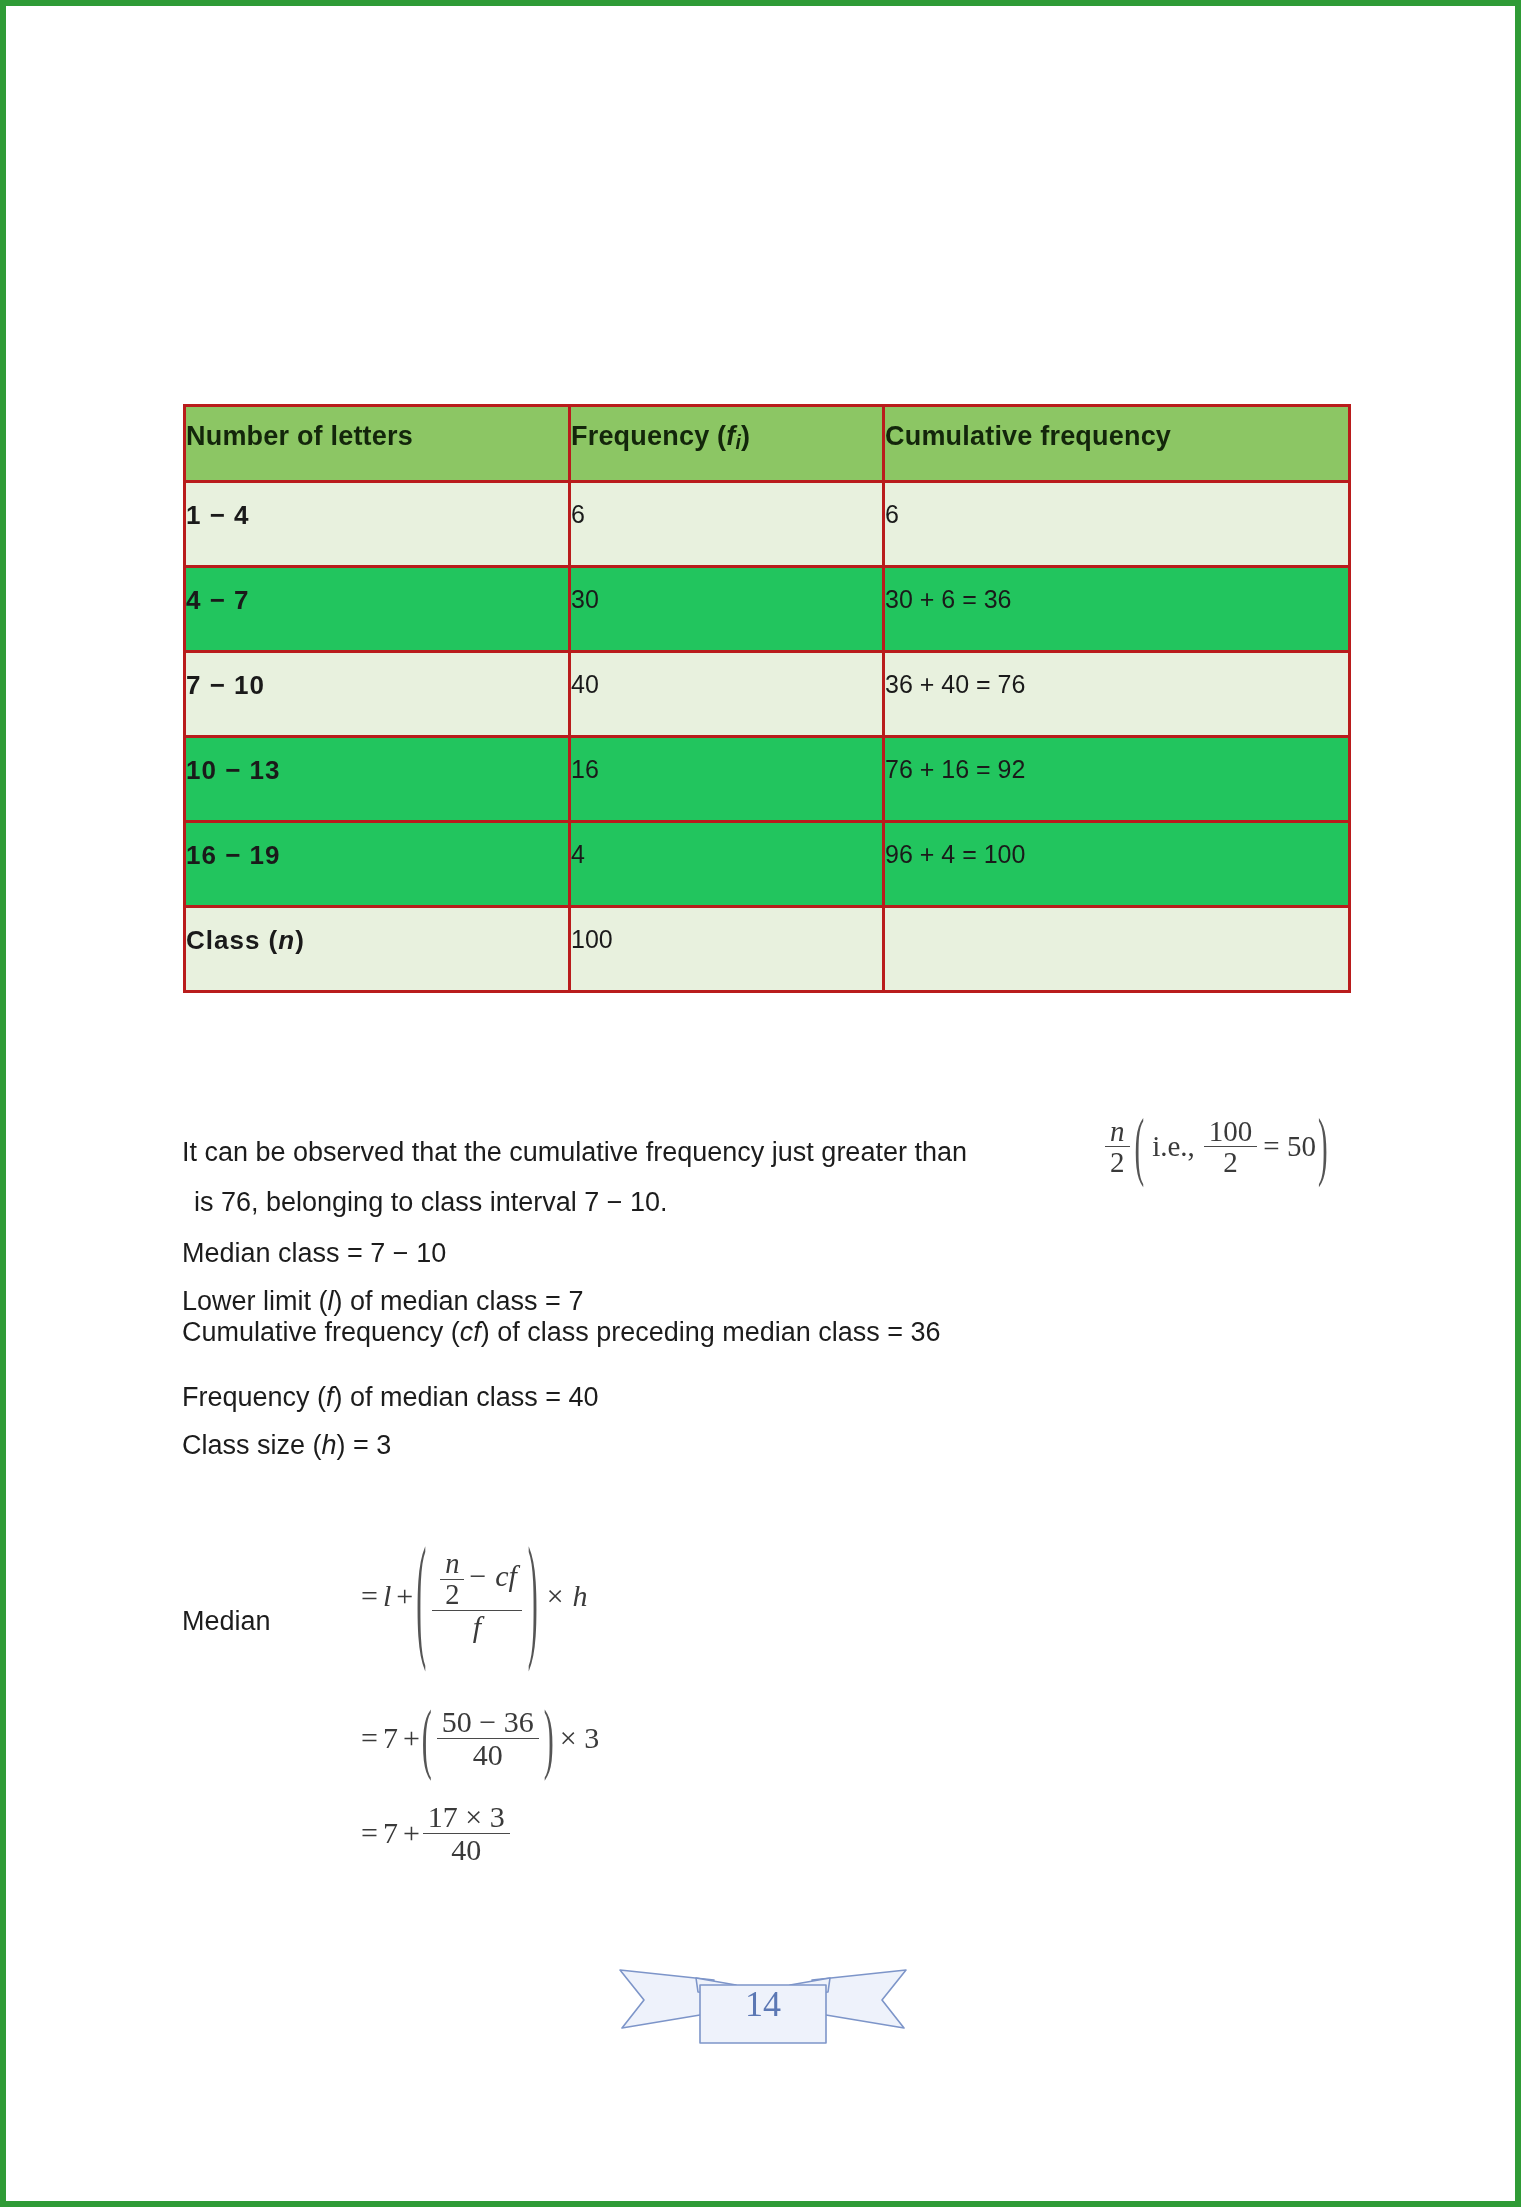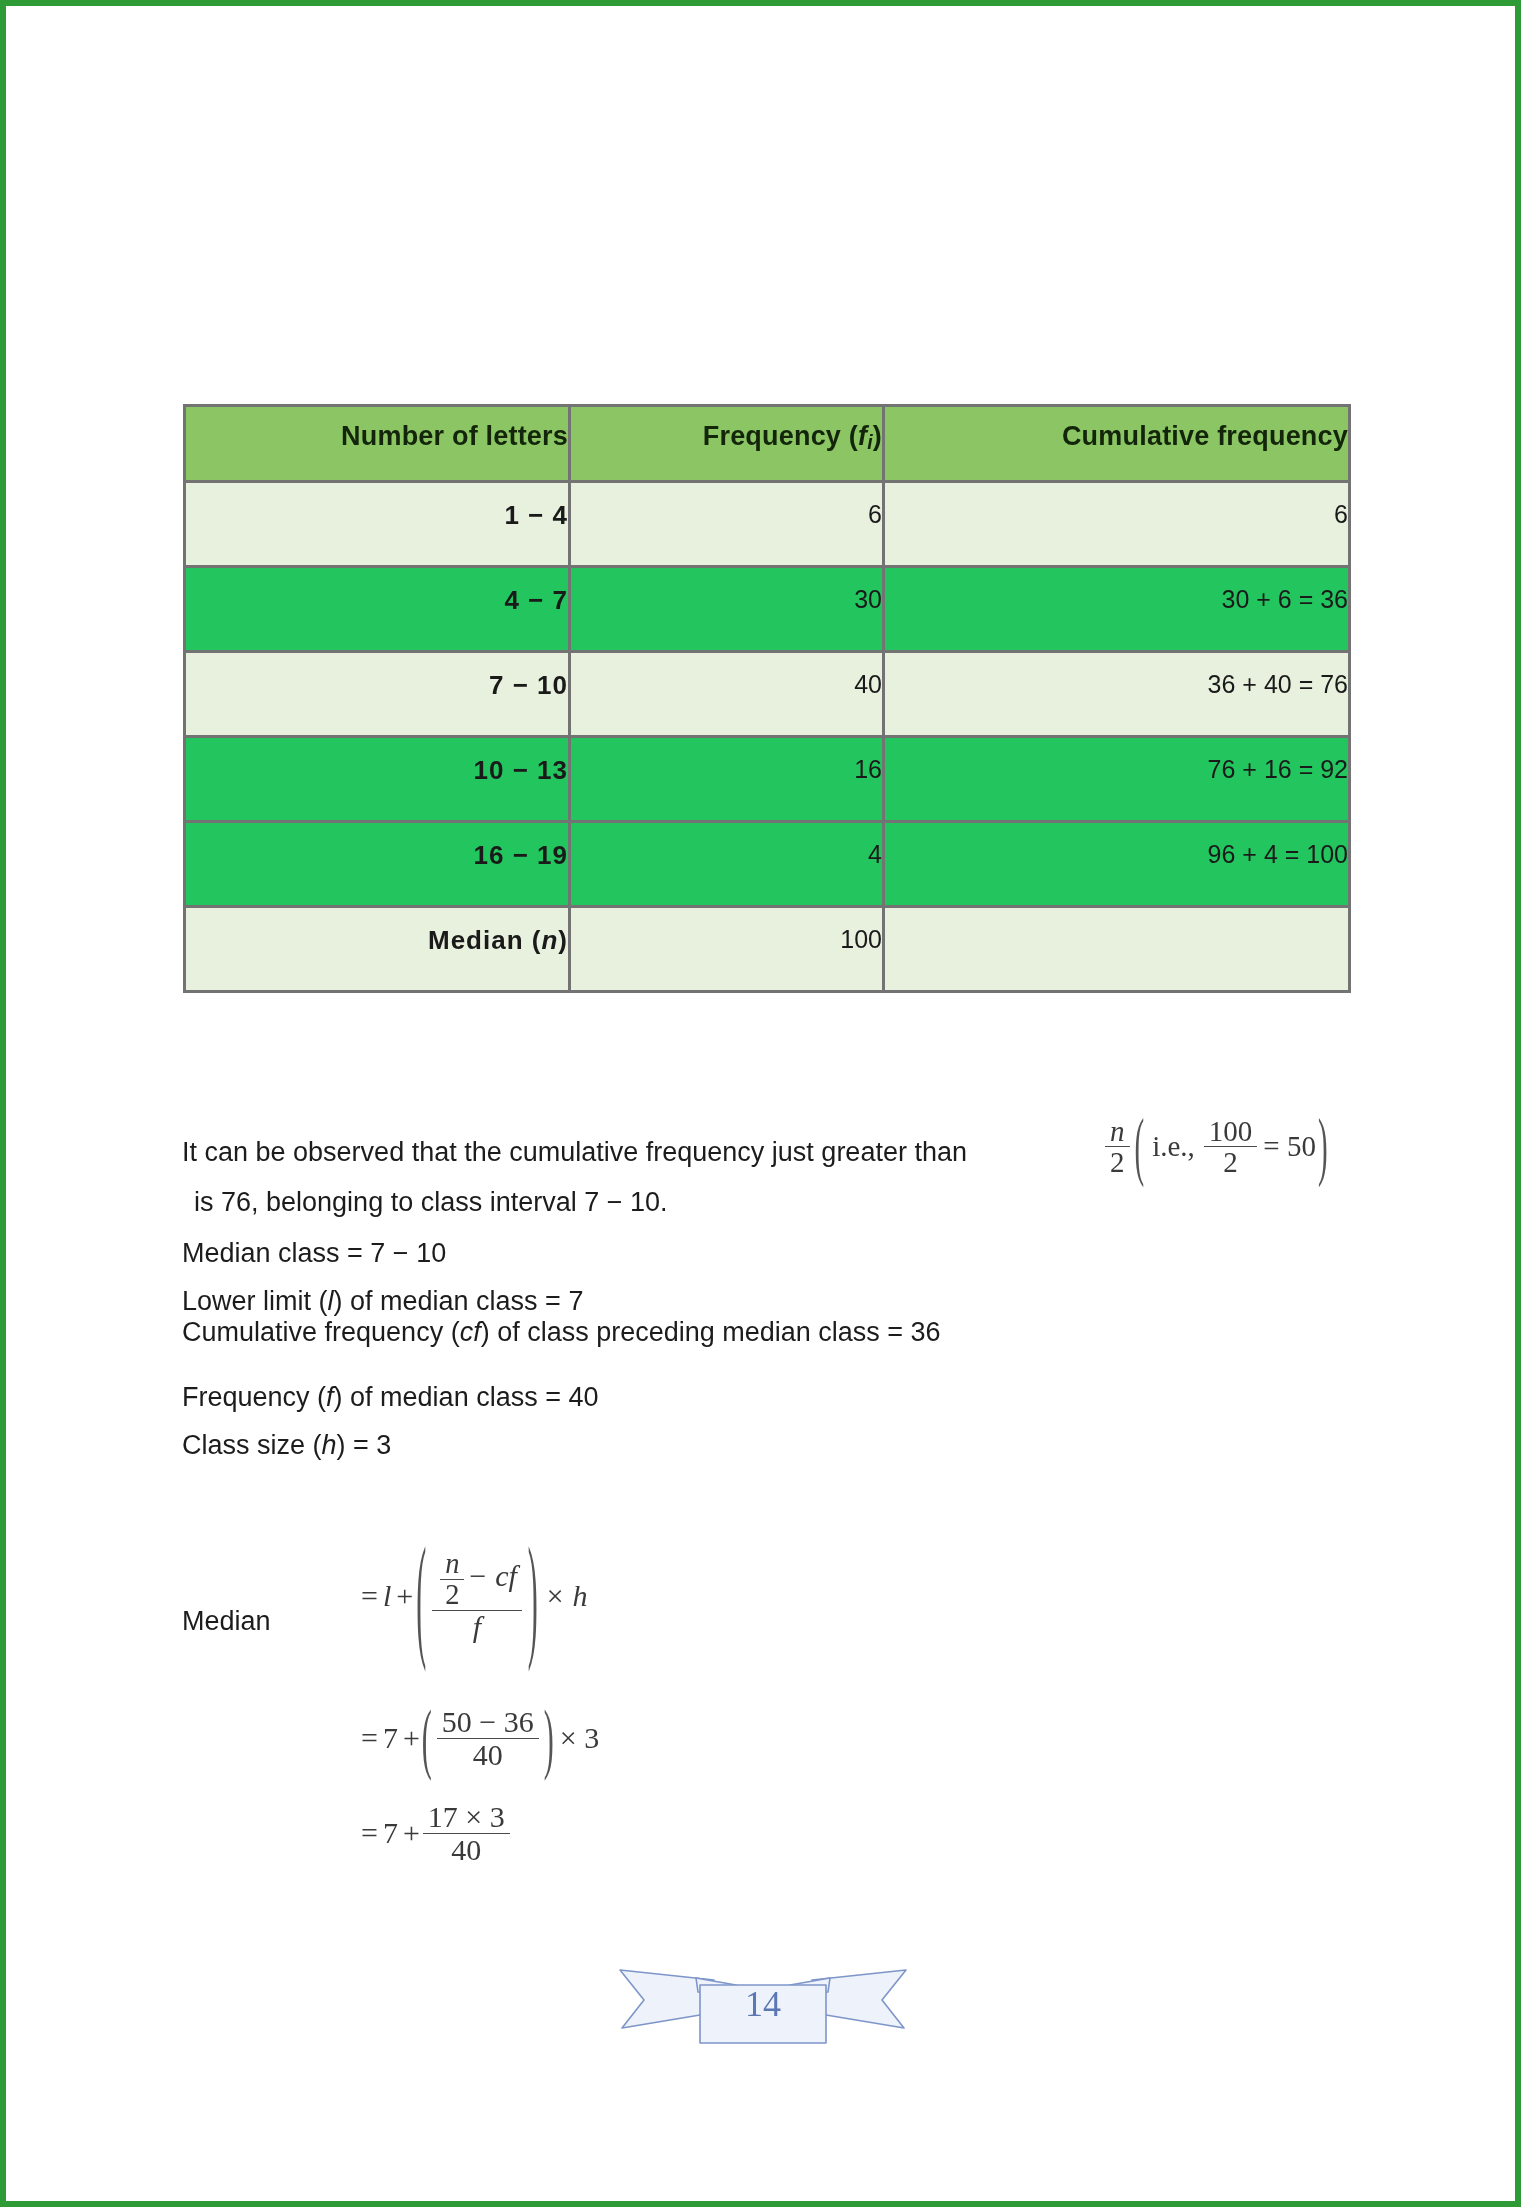--- a/index.html
+++ b/index.html
@@ -35,23 +35,23 @@
   
   .freq-table {
     position: absolute;
     left: 177px;
     top: 398px;
     width: 1165px;
     border-collapse: collapse;
     table-layout: fixed;
   }
   .freq-table td, .freq-table th {
-    border: 3px solid #737373;
+    border: 3px solid #b91c1c;
     padding: 0;
-    text-align: right;
+    text-align: left;
     vertical-align: top;
     box-sizing: border-box;
   }
   .col-a { width: 385px; }
   .col-b { width: 314px; }
   .col-c { width: 466px; }
 
   .freq-table thead th {
     background: #8cc664;
     height: 76px;
@@ -237,21 +237,21 @@
           <td class="c-label">10 − 13</td>
           <td>16</td>
           <td>76 + 16 = 92</td>
         </tr>
         <tr class="plain">
           <td class="c-label">16 − 19</td>
           <td>4</td>
           <td>96 + 4 = 100</td>
         </tr>
         <tr class="total">
-          <td class="c-label"><span>Median (</span><span class="ital">n</span><span>)</span></td>
+          <td class="c-label"><span>Class (</span><span class="ital">n</span><span>)</span></td>
           <td>100</td>
           <td></td>
         </tr>
       </tbody>
     </table>
 
     <div class="prose" id="para-line1">It can be observed that the cumulative frequency just greater than</div>
     <div class="prose" id="para-line2">is 76, belonging to class interval 7 − 10.</div>
 
     <div class="prose" id="line-median-class">Median class = 7 − 10</div>

